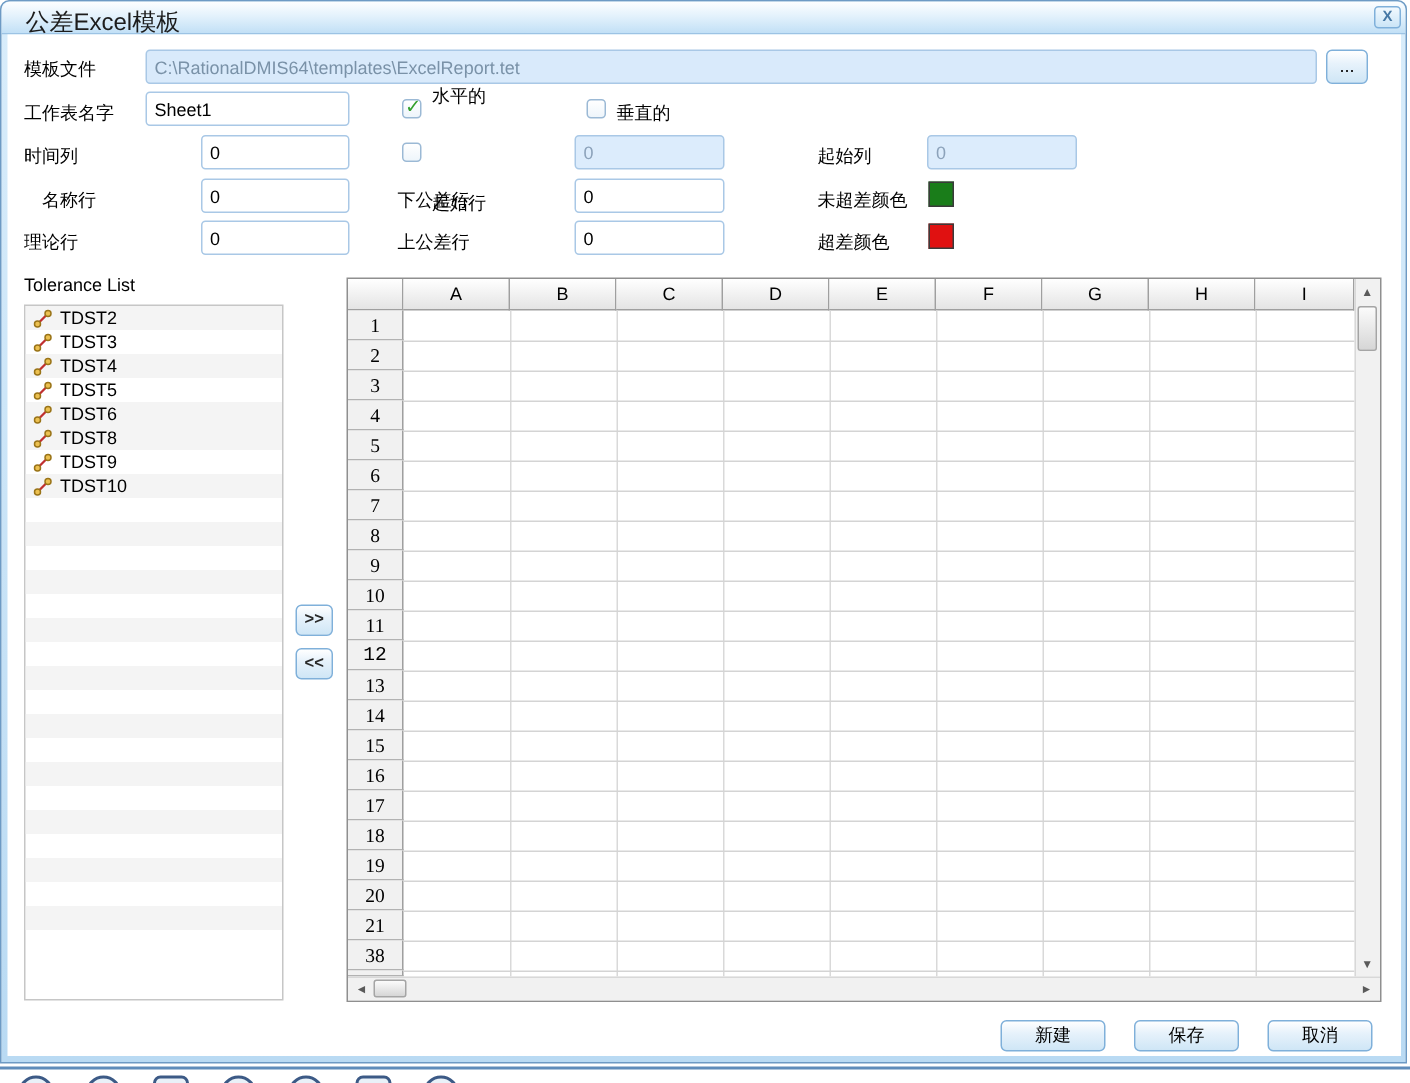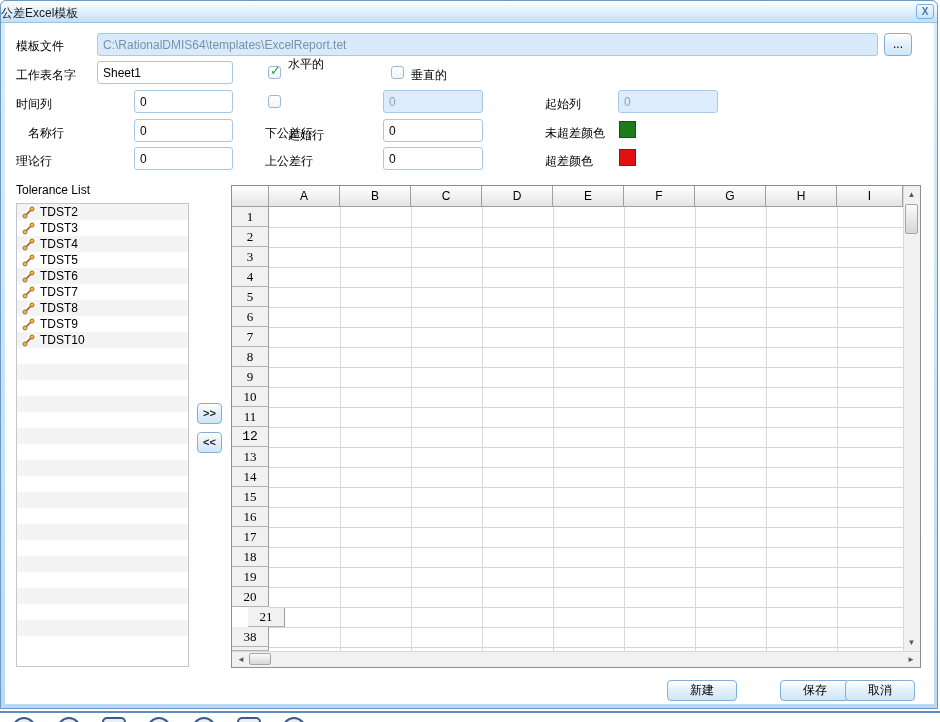--- a/index.html
+++ b/index.html
@@ -5,21 +5,21 @@
   html,body{margin:0;padding:0;background:#fff;}
   .screen{position:relative;width:940px;height:722px;overflow:hidden;background:#fff;
           font-family:"Liberation Sans","DejaVu Sans",sans-serif;-webkit-font-smoothing:antialiased;}
   
   .frame{position:absolute;left:0;top:0;width:938px;height:709px;
          background:linear-gradient(#d9edfb,#b9daf3);border:1px solid #6d9ac4;
          border-radius:6px 6px 0 0;box-sizing:border-box;}
   .titlebar{position:absolute;left:1px;top:1px;width:936px;height:22px;
             background:linear-gradient(#fdfeff,#e4f2fc 45%,#c2e0f6);
             border-radius:6px 6px 0 0;border-bottom:1px solid #9cc3e4;box-sizing:border-box;}
-  .title{position:absolute;left:0;top:4px;font-size:12px;color:#1c1c1c;white-space:nowrap;}
+  .title{position:absolute;left:16px;top:4px;font-size:16px;color:#1c1c1c;white-space:nowrap;}
   .close-btn{position:absolute;left:916px;top:4px;width:18px;height:15px;
              background:linear-gradient(#f2f9fe,#cbe5f7);border:1px solid #7fb0da;border-radius:3px;
              color:#4779a6;font-weight:bold;font-size:10px;text-align:center;line-height:13px;
              box-sizing:border-box;cursor:pointer;}
   .content{position:absolute;left:5px;top:23px;width:929px;height:681px;background:#fff;}
   
   .lbl{position:absolute;font-size:12px;color:#000;white-space:nowrap;}
   .fld{position:absolute;height:23px;border:1px solid #a9c8e6;border-radius:3px;background:#fff;
        font-family:"Liberation Sans","DejaVu Sans",sans-serif;font-size:12px;color:#000;
        padding:0 5px;box-sizing:border-box;outline:none;}
@@ -146,28 +146,20 @@
           </svg></span>
         <span>TDST5</span>
       </div>
       <div class="tl-row alt">
         <span class="tl-icon"><svg width="13" height="13" viewBox="0 0 13 13">
             <line x1="3" y1="10" x2="10" y2="3" stroke="#c03030" stroke-width="1.5"></line>
             <circle cx="3" cy="10" r="2" fill="#ecc050" stroke="#9a7418" stroke-width="1"></circle>
             <circle cx="10" cy="3" r="2" fill="#ecc050" stroke="#9a7418" stroke-width="1"></circle>
           </svg></span>
         <span>TDST6</span>
-      </div>
-      <div class="tl-row">
-        <span class="tl-icon"><svg width="13" height="13" viewBox="0 0 13 13">
-            <line x1="3" y1="10" x2="10" y2="3" stroke="#c03030" stroke-width="1.5"></line>
-            <circle cx="3" cy="10" r="2" fill="#ecc050" stroke="#9a7418" stroke-width="1"></circle>
-            <circle cx="10" cy="3" r="2" fill="#ecc050" stroke="#9a7418" stroke-width="1"></circle>
-          </svg></span>
-        <span>TDST7</span>
       </div>
       <div class="tl-row alt">
         <span class="tl-icon"><svg width="13" height="13" viewBox="0 0 13 13">
             <line x1="3" y1="10" x2="10" y2="3" stroke="#c03030" stroke-width="1.5"></line>
             <circle cx="3" cy="10" r="2" fill="#ecc050" stroke="#9a7418" stroke-width="1"></circle>
             <circle cx="10" cy="3" r="2" fill="#ecc050" stroke="#9a7418" stroke-width="1"></circle>
           </svg></span>
         <span>TDST8</span>
       </div>
       <div class="tl-row">
@@ -233,21 +225,21 @@
       <div class="rh" style="left: 0px; top: 221px; width: 37px; height: 20px;">11</div>
       <div class="rh" style="left: 0px; top: 241px; width: 37px; height: 20px; font-family: Liberation Mono, monospace;">12</div>
       <div class="rh" style="left: 0px; top: 261px; width: 37px; height: 20px;">13</div>
       <div class="rh" style="left: 0px; top: 281px; width: 37px; height: 20px;">14</div>
       <div class="rh" style="left: 0px; top: 301px; width: 37px; height: 20px;">15</div>
       <div class="rh" style="left: 0px; top: 321px; width: 37px; height: 20px;">16</div>
       <div class="rh" style="left: 0px; top: 341px; width: 37px; height: 20px;">17</div>
       <div class="rh" style="left: 0px; top: 361px; width: 37px; height: 20px;">18</div>
       <div class="rh" style="left: 0px; top: 381px; width: 37px; height: 20px;">19</div>
       <div class="rh" style="left: 0px; top: 401px; width: 37px; height: 20px;">20</div>
-      <div class="rh" style="left: 16px; top: 421px; width: 37px; height: 20px;">21</div>
+      <div class="rh" style="left: 0px; top: 421px; width: 37px; height: 20px;">21</div>
       <div class="rh" style="left: 0px; top: 441px; width: 37px; height: 20px;">38</div>
       <div class="rh" style="left: 0px; top: 461px; width: 37px; height: 4px;">23</div>
       <div class="vline" style="left: 108px; top: 21px; height: 444px;"></div>
       <div class="vline" style="left: 179px; top: 21px; height: 444px;"></div>
       <div class="vline" style="left: 250px; top: 21px; height: 444px;"></div>
       <div class="vline" style="left: 321px; top: 21px; height: 444px;"></div>
       <div class="vline" style="left: 392px; top: 21px; height: 444px;"></div>
       <div class="vline" style="left: 463px; top: 21px; height: 444px;"></div>
       <div class="vline" style="left: 534px; top: 21px; height: 444px;"></div>
       <div class="vline" style="left: 605px; top: 21px; height: 444px;"></div>
@@ -277,21 +269,21 @@
       <div class="sb-arrow" style="left: 671px; top: 4px; width: 17px;">▲</div>
       <div class="sb-thumb" style="left: 673px; top: 18px; width: 13px; height: 30px;"></div>
       <div class="sb-arrow" style="left: 671px; top: 452px; width: 17px;">▼</div>
       <div class="hsb" style="left: 0px; top: 465px; width: 688px; height: 16px;"></div>
       <div class="sb-arrow" style="left: 2px; top: 469px; width: 14px;">◄</div>
       <div class="sb-thumb" style="left: 17px; top: 467px; width: 22px; height: 12px;"></div>
       <div class="sb-arrow" style="left: 672px; top: 469px; width: 14px;">►</div>
     </div>
 
   <div class="btn foot-btn" style="left:667px;">新建</div>
-  <div class="btn foot-btn" style="left:780px;">保存</div>
+  <div class="btn foot-btn" style="left:756px;">保存</div>
   <div class="btn foot-btn" style="left:845px;">取消</div>
 
   <div class="bottom-strip">
       <div class="picon round" style="left: 12px;"></div>
       <div class="picon round" style="left: 57px;"></div>
       <div class="picon sq" style="left: 102px;"></div>
       <div class="picon round" style="left: 147px;"></div>
       <div class="picon round" style="left: 192px;"></div>
       <div class="picon sq" style="left: 237px;"></div>
       <div class="picon round" style="left: 282px;"></div>

